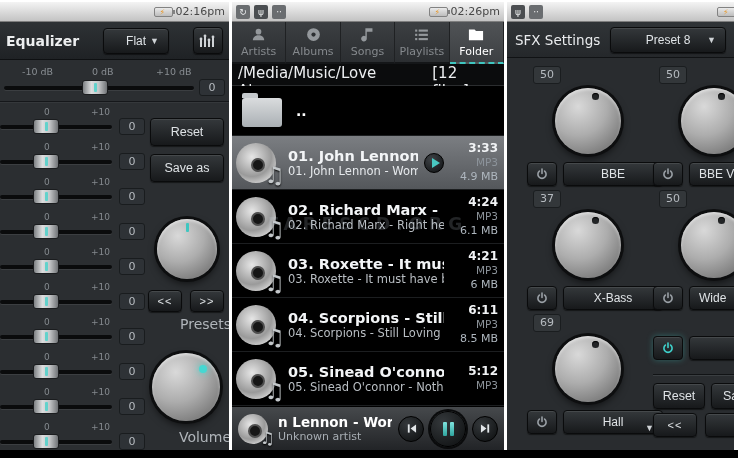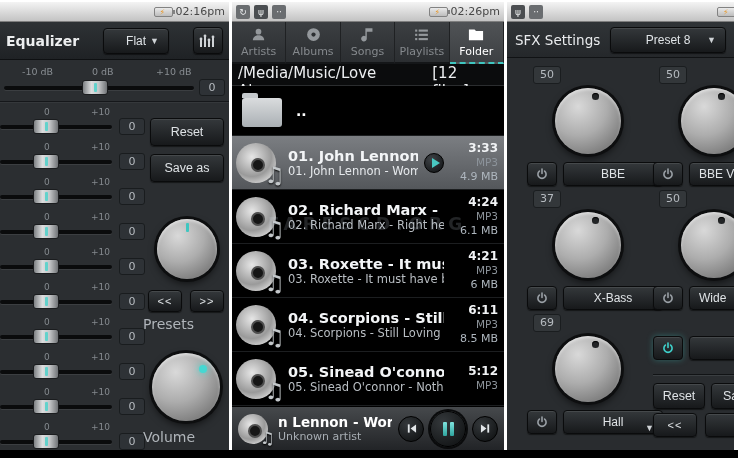--- a/index.html
+++ b/index.html
@@ -46,21 +46,21 @@
   .band .lz{left:44px}.band .lm{left:91px}
   .band .track{left:0;width:112px;top:23px}
   .band .thumb{left:33px}
   .band .valbox{position:absolute;left:119px;top:16px}
   .reset-btn,.saveas-btn{position:absolute;left:150px;width:74px;height:28px;font-size:12.5px}
   .reset-btn{top:116px}.saveas-btn{top:152px}
   .presets-knob{position:absolute;left:157px;top:217px;width:60px;height:60px}
   .presets-knob::after{content:"";position:absolute;left:50%;top:4px;width:3px;height:9px;margin-left:-1.5px;background:#3fc6c0;border-radius:1px}
   .prevp-btn,.nextp-btn{position:absolute;top:288px;width:34px;height:22px;font-size:11px;letter-spacing:1px}
   .prevp-btn{left:148px}.nextp-btn{left:190px}
-  .presets-label,.volume-label{position:absolute;left:143px;width:88px;text-align:left;color:#b0b5ba;font-size:14px}
+  .presets-label,.volume-label{position:absolute;left:143px;width:88px;text-align:right;color:#b0b5ba;font-size:14px}
   .presets-label{top:314px}.volume-label{top:427px}
   .volume-knob{position:absolute;left:152px;top:351px;width:68px;height:68px}
   .volume-knob::after{content:"";position:absolute;right:13px;top:12px;width:8px;height:8px;border-radius:50%;background:#45d8d2;box-shadow:0 0 7px #45d8d2}
 
   
   .tabs{position:absolute;top:20px;left:0;right:0;height:42px;display:flex;background:linear-gradient(#3c3f42,#2a2d30)}
   .tab{flex:1;display:flex;flex-direction:column;align-items:center;justify-content:center;gap:2px;color:#85898d;font-size:11px;border-right:1px solid #1f2123;border-bottom:2px solid #141618;cursor:pointer}
   .tab svg{fill:#94989c}
   .tab.sel{background:linear-gradient(#505356,#3d4043);color:#fff;border-bottom:2px dashed #3fc6c0}
   .tab.sel svg{fill:#fff}

